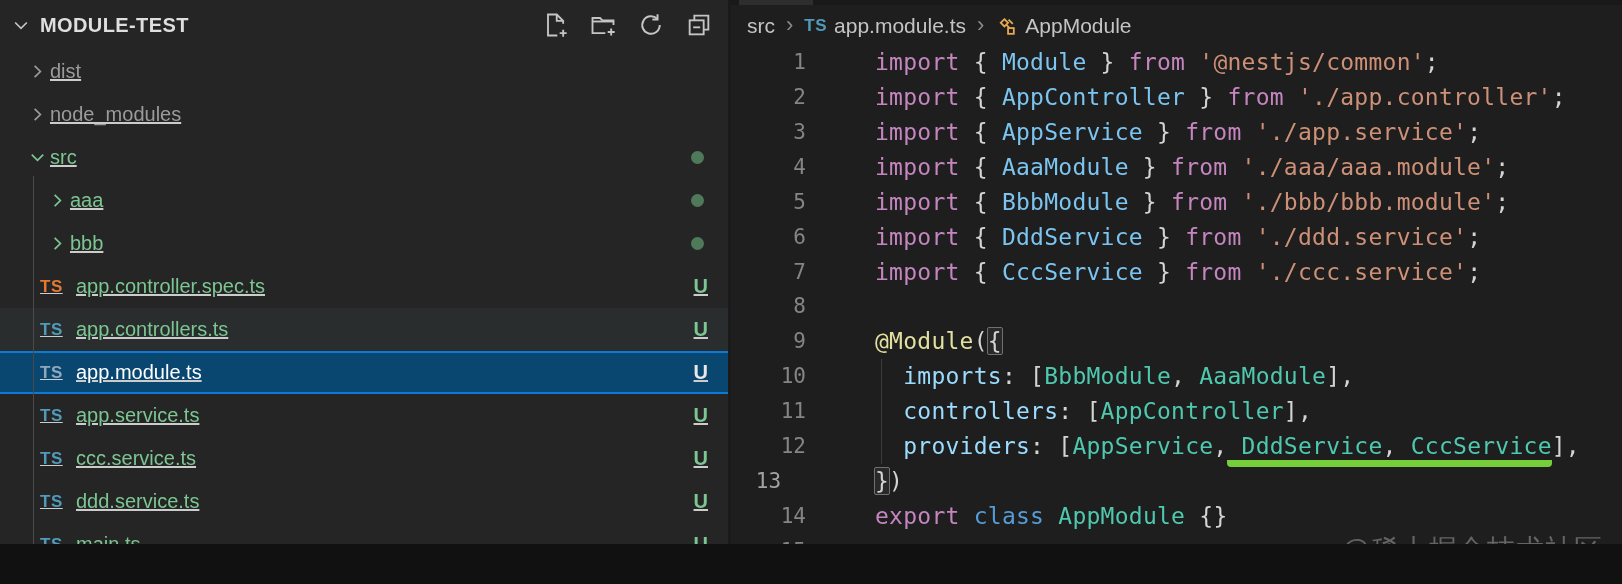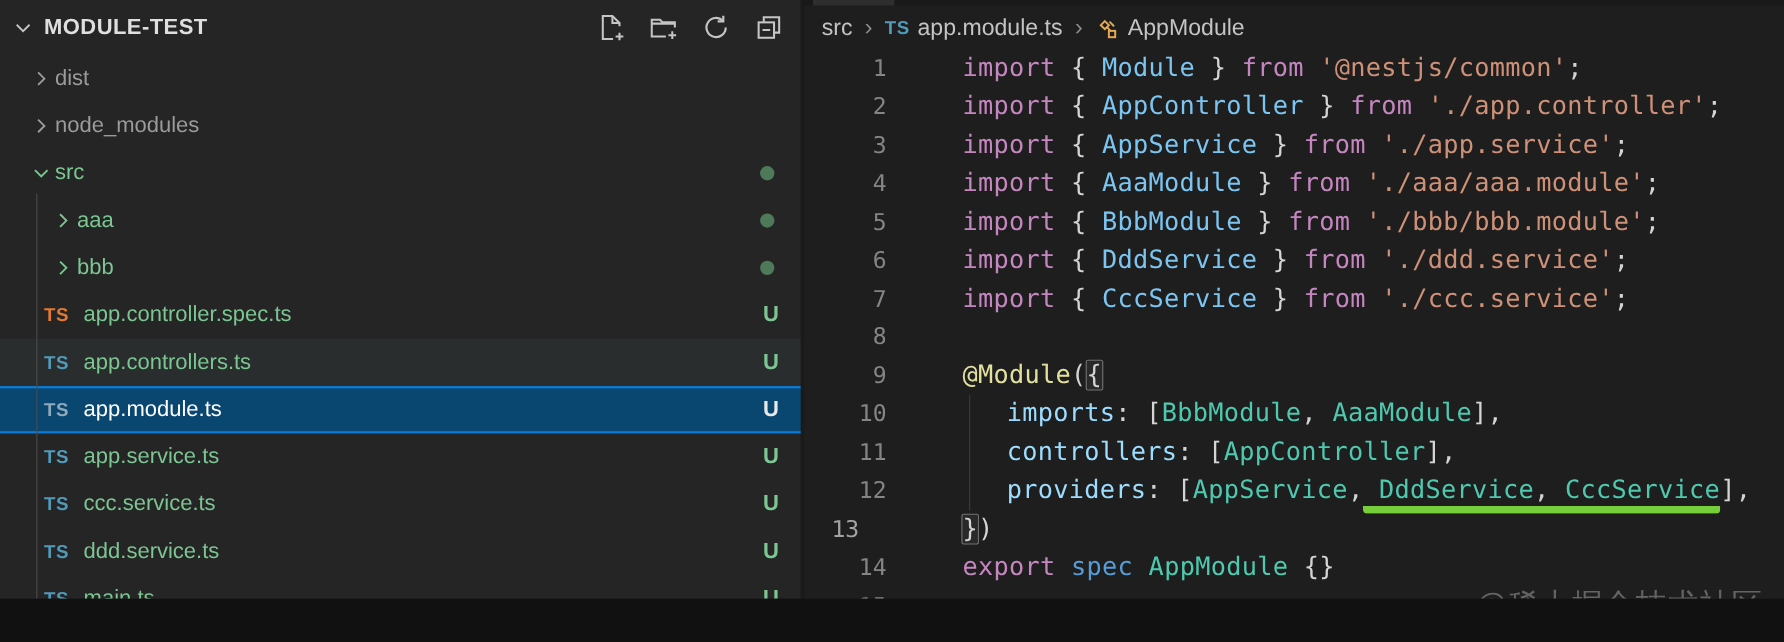--- a/index.html
+++ b/index.html
@@ -9,21 +9,21 @@
     background:#1E1E1E; font-family:"Liberation Sans", sans-serif;
     -webkit-font-smoothing:antialiased;
   }
   
   .sidebar { position:absolute; left:0; top:0; width:728px; height:584px; background:#252526; }
   .sb-header { height:50px; display:flex; align-items:center; padding:0 14px 0 8px; }
   .sb-title { font-size:20px; font-weight:700; color:#DFDFDF; letter-spacing:.4px; margin-left:6px; }
   .sb-actions { margin-left:auto; display:flex; align-items:center; gap:18px; }
   .sb-actions .act { width:30px; height:30px; display:flex; align-items:center; justify-content:center; color:#C5C5C5; cursor:pointer; }
   .tree { position:absolute; left:0; top:50px; right:0; }
-  .row { height:43px; display:flex; align-items:center; position:relative; color:#CCC; cursor:pointer; }
+  .row { height:43px; display:flex; align-items:center; position:relative; color:#CCC; cursor:pointer;text-decoration:underline; }
   .row.hover { background:#2A2D2E; }
   .row.selected { background:var(--sel-bg); border-top:2px solid var(--focus); border-bottom:2px solid var(--focus); }
   .chev { width:26px; display:flex; align-items:center; justify-content:center; flex:0 0 auto; }
   .ts-ico { width:36px; font-weight:700; font-size:17px; letter-spacing:.5px; flex:0 0 auto; font-family:"Liberation Sans",sans-serif; }
   .lbl { font-size:20px; white-space:nowrap; }
   .c-green { color:var(--untracked); }
   .c-gray  { color:#9B9B9B; }
   .row.selected .lbl { color:#FFFFFF; }
   .row.selected .ts-ico { color:#8FA9BC !important; }
   .spacer { flex:1; }
@@ -42,21 +42,21 @@
   .bc-ts { color:#519ABA; font-weight:700; font-size:17px; letter-spacing:.5px; }
   .code-area { position:absolute; left:0; top:45px; right:0; font-family:"DejaVu Sans Mono","Liberation Mono",monospace; }
   .code-line { display:flex; height:34.93px; line-height:34.93px; white-space:pre; }
   .ln { width:75px; text-align:right; color:#858585; font-size:21px; flex:0 0 auto; user-select:none; }
   .code-line.active .ln { color:#a3a3a3;text-align:center; }
   .code-text { padding-left:69px; font-size:23px; letter-spacing:.25px; }
   .tk { white-space:pre; }
   .kw  { color:var(--kw); }
   .kw2 { color:#569CD6; }
   .imp { color:#7CC5F1; }
-  .prop{ color:#9CDCFE;margin-left:12px; }
+  .prop{ color:#9CDCFE; }
   .cls { color:#4EC9B0; }
   .str { color:#CE9178; }
   .pun { color:#D4D4D4; }
   .dec { color:#E2E09F;margin-top:40px; }
   .bm  { border:1px solid #707070; border-radius:2px; background:rgba(255,255,255,.05); margin:0 -1px; }
   .uline { border-bottom:7px solid var(--uline); border-radius:4px; padding-bottom:1px; }
   .ed-guide { position:absolute; left:150px; top:359px; height:105px; width:1px; background:#3B3B3B; }
   .watermark { position:absolute; right:19px; bottom:15px; color:#646464; font-size:28px; letter-spacing:1px; }
   svg { display:block; }
 </style>
@@ -235,21 +235,21 @@
         <div class="code-line"><span class="ln">4</span><span class="code-text"><span class="tk kw">import</span><span class="tk pun"> { </span><span class="tk imp">AaaModule</span><span class="tk pun"> } </span><span class="tk kw">from</span><span class="tk pun"> </span><span class="tk str">'./aaa/aaa.module'</span><span class="tk pun">;</span></span></div>
         <div class="code-line"><span class="ln">5</span><span class="code-text"><span class="tk kw">import</span><span class="tk pun"> { </span><span class="tk imp">BbbModule</span><span class="tk pun"> } </span><span class="tk kw">from</span><span class="tk pun"> </span><span class="tk str">'./bbb/bbb.module'</span><span class="tk pun">;</span></span></div>
         <div class="code-line"><span class="ln">6</span><span class="code-text"><span class="tk kw">import</span><span class="tk pun"> { </span><span class="tk imp">DddService</span><span class="tk pun"> } </span><span class="tk kw">from</span><span class="tk pun"> </span><span class="tk str">'./ddd.service'</span><span class="tk pun">;</span></span></div>
         <div class="code-line"><span class="ln">7</span><span class="code-text"><span class="tk kw">import</span><span class="tk pun"> { </span><span class="tk imp">CccService</span><span class="tk pun"> } </span><span class="tk kw">from</span><span class="tk pun"> </span><span class="tk str">'./ccc.service'</span><span class="tk pun">;</span></span></div>
         <div class="code-line"><span class="ln">8</span><span class="code-text"></span></div>
         <div class="code-line"><span class="ln">9</span><span class="code-text"><span class="tk dec">@Module</span><span class="tk pun">(</span><span class="tk pun bm">{</span></span></div>
         <div class="code-line"><span class="ln">10</span><span class="code-text"><span class="tk pun">  </span><span class="tk prop">imports</span><span class="tk pun">: [</span><span class="tk cls">BbbModule</span><span class="tk pun">, </span><span class="tk cls">AaaModule</span><span class="tk pun">],</span></span></div>
         <div class="code-line"><span class="ln">11</span><span class="code-text"><span class="tk pun">  </span><span class="tk prop">controllers</span><span class="tk pun">: [</span><span class="tk cls">AppController</span><span class="tk pun">],</span></span></div>
         <div class="code-line"><span class="ln">12</span><span class="code-text"><span class="tk pun">  </span><span class="tk prop">providers</span><span class="tk pun">: [</span><span class="tk cls">AppService</span><span class="tk pun">,</span><span class="tk uline"><span class="tk pun"> </span><span class="tk cls">DddService</span><span class="tk pun">, </span><span class="tk cls">CccService</span></span><span class="tk pun">],</span></span></div>
         <div class="code-line active"><span class="ln">13</span><span class="code-text"><span class="tk pun bm">}</span><span class="tk pun">)</span></span></div>
-        <div class="code-line"><span class="ln">14</span><span class="code-text"><span class="tk kw">export</span><span class="tk pun"> </span><span class="tk kw2">spec</span><span class="tk pun"> </span><span class="tk cls">AppModule</span><span class="tk pun"> {}</span></span></div>
+        <div class="code-line"><span class="ln">14</span><span class="code-text"><span class="tk kw">export</span><span class="tk pun"> </span><span class="tk kw2">class</span><span class="tk pun"> </span><span class="tk cls">AppModule</span><span class="tk pun"> {}</span></span></div>
         <div class="code-line"><span class="ln">15</span><span class="code-text"></span></div>
       </div>
     <div class="ed-guide"></div>
 
     <div class="watermark">@稀土掘金技术社区</div>
   </div>
 
 </div>
 
 </body></html>

